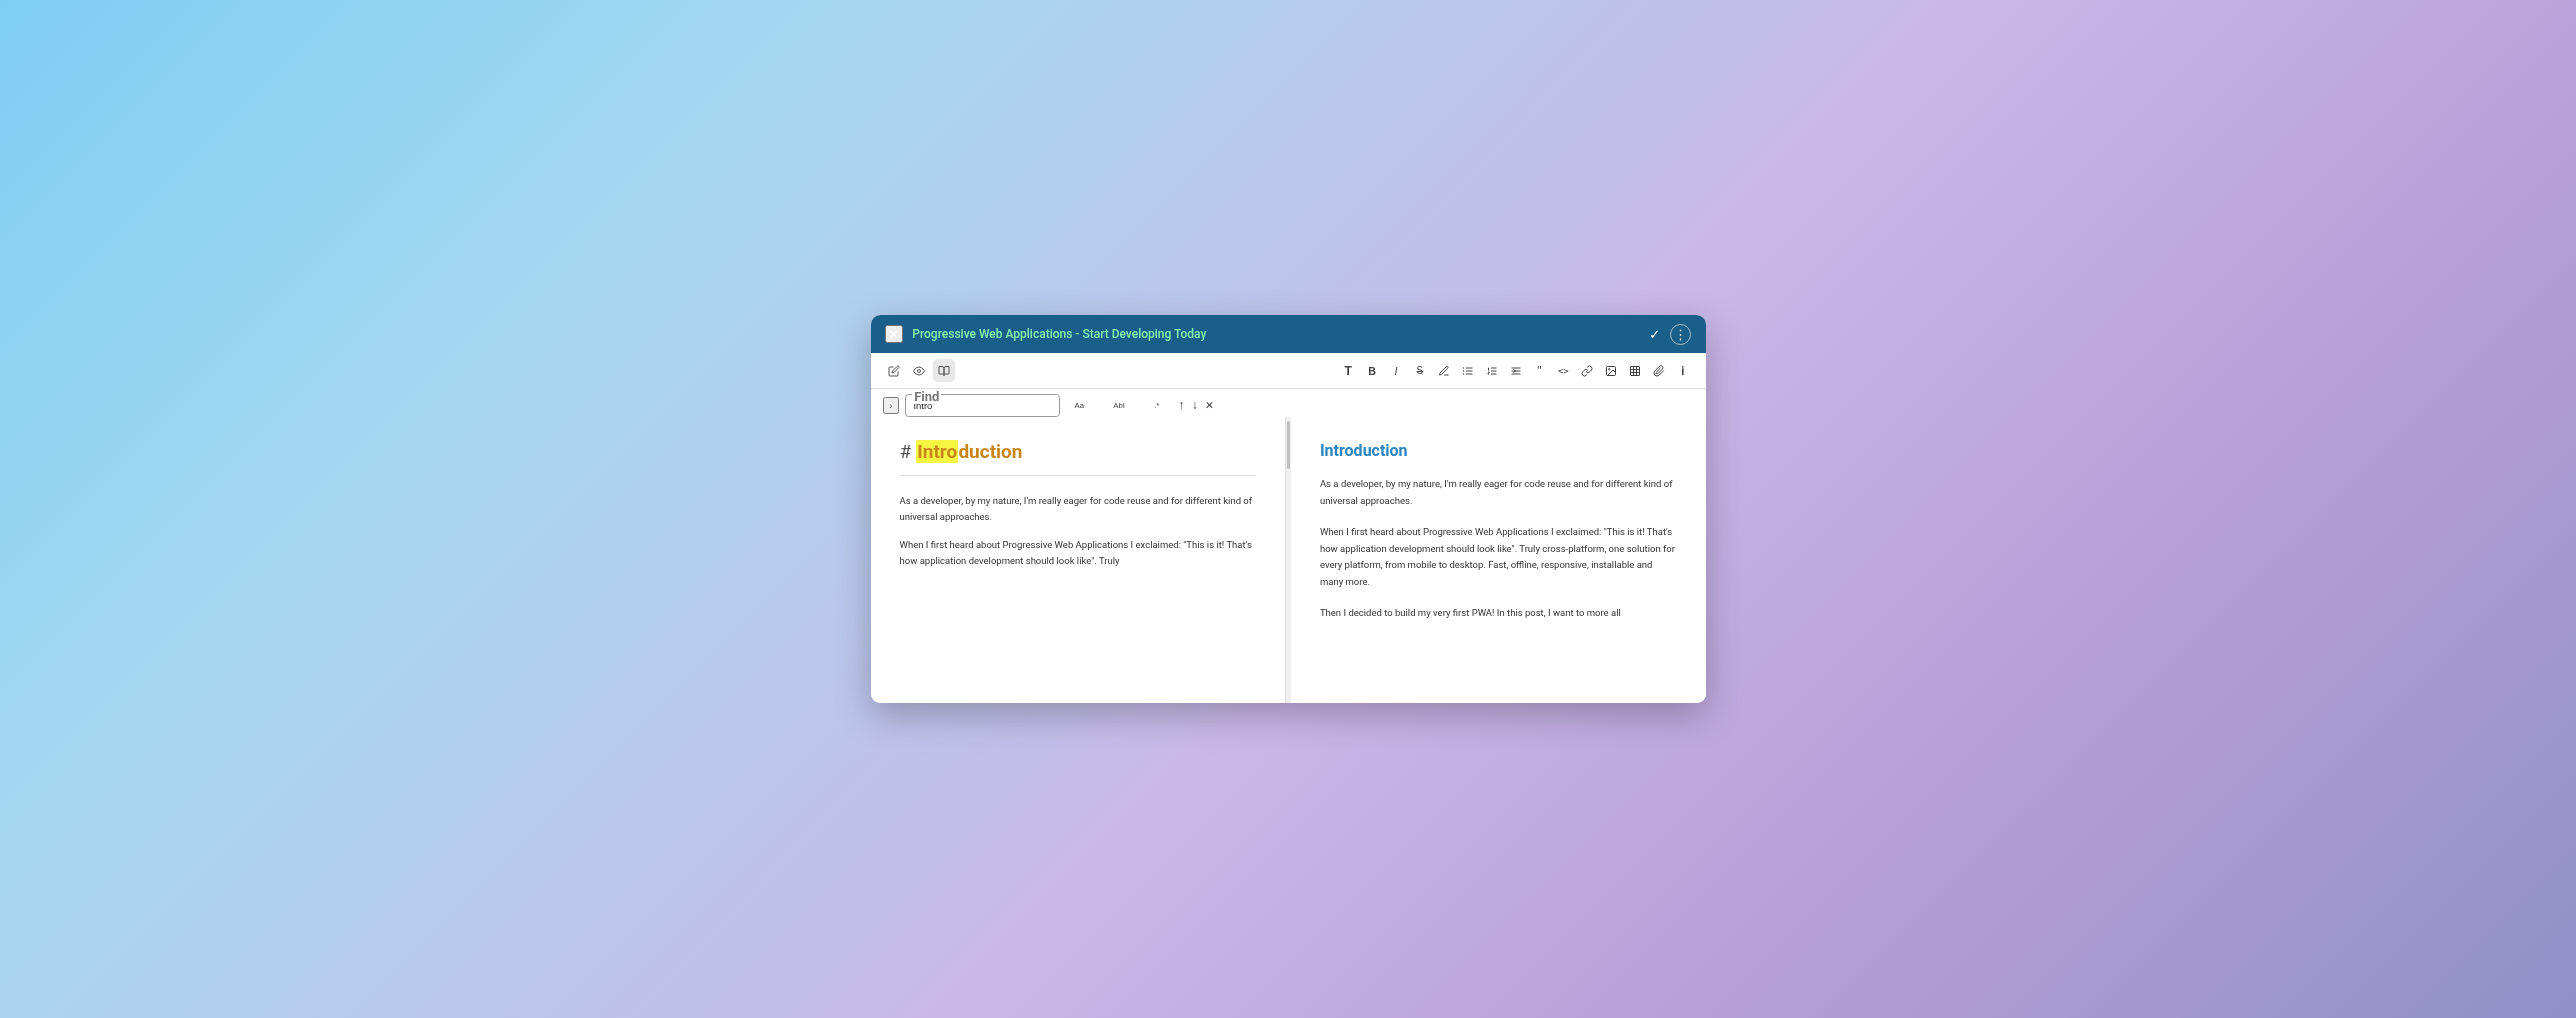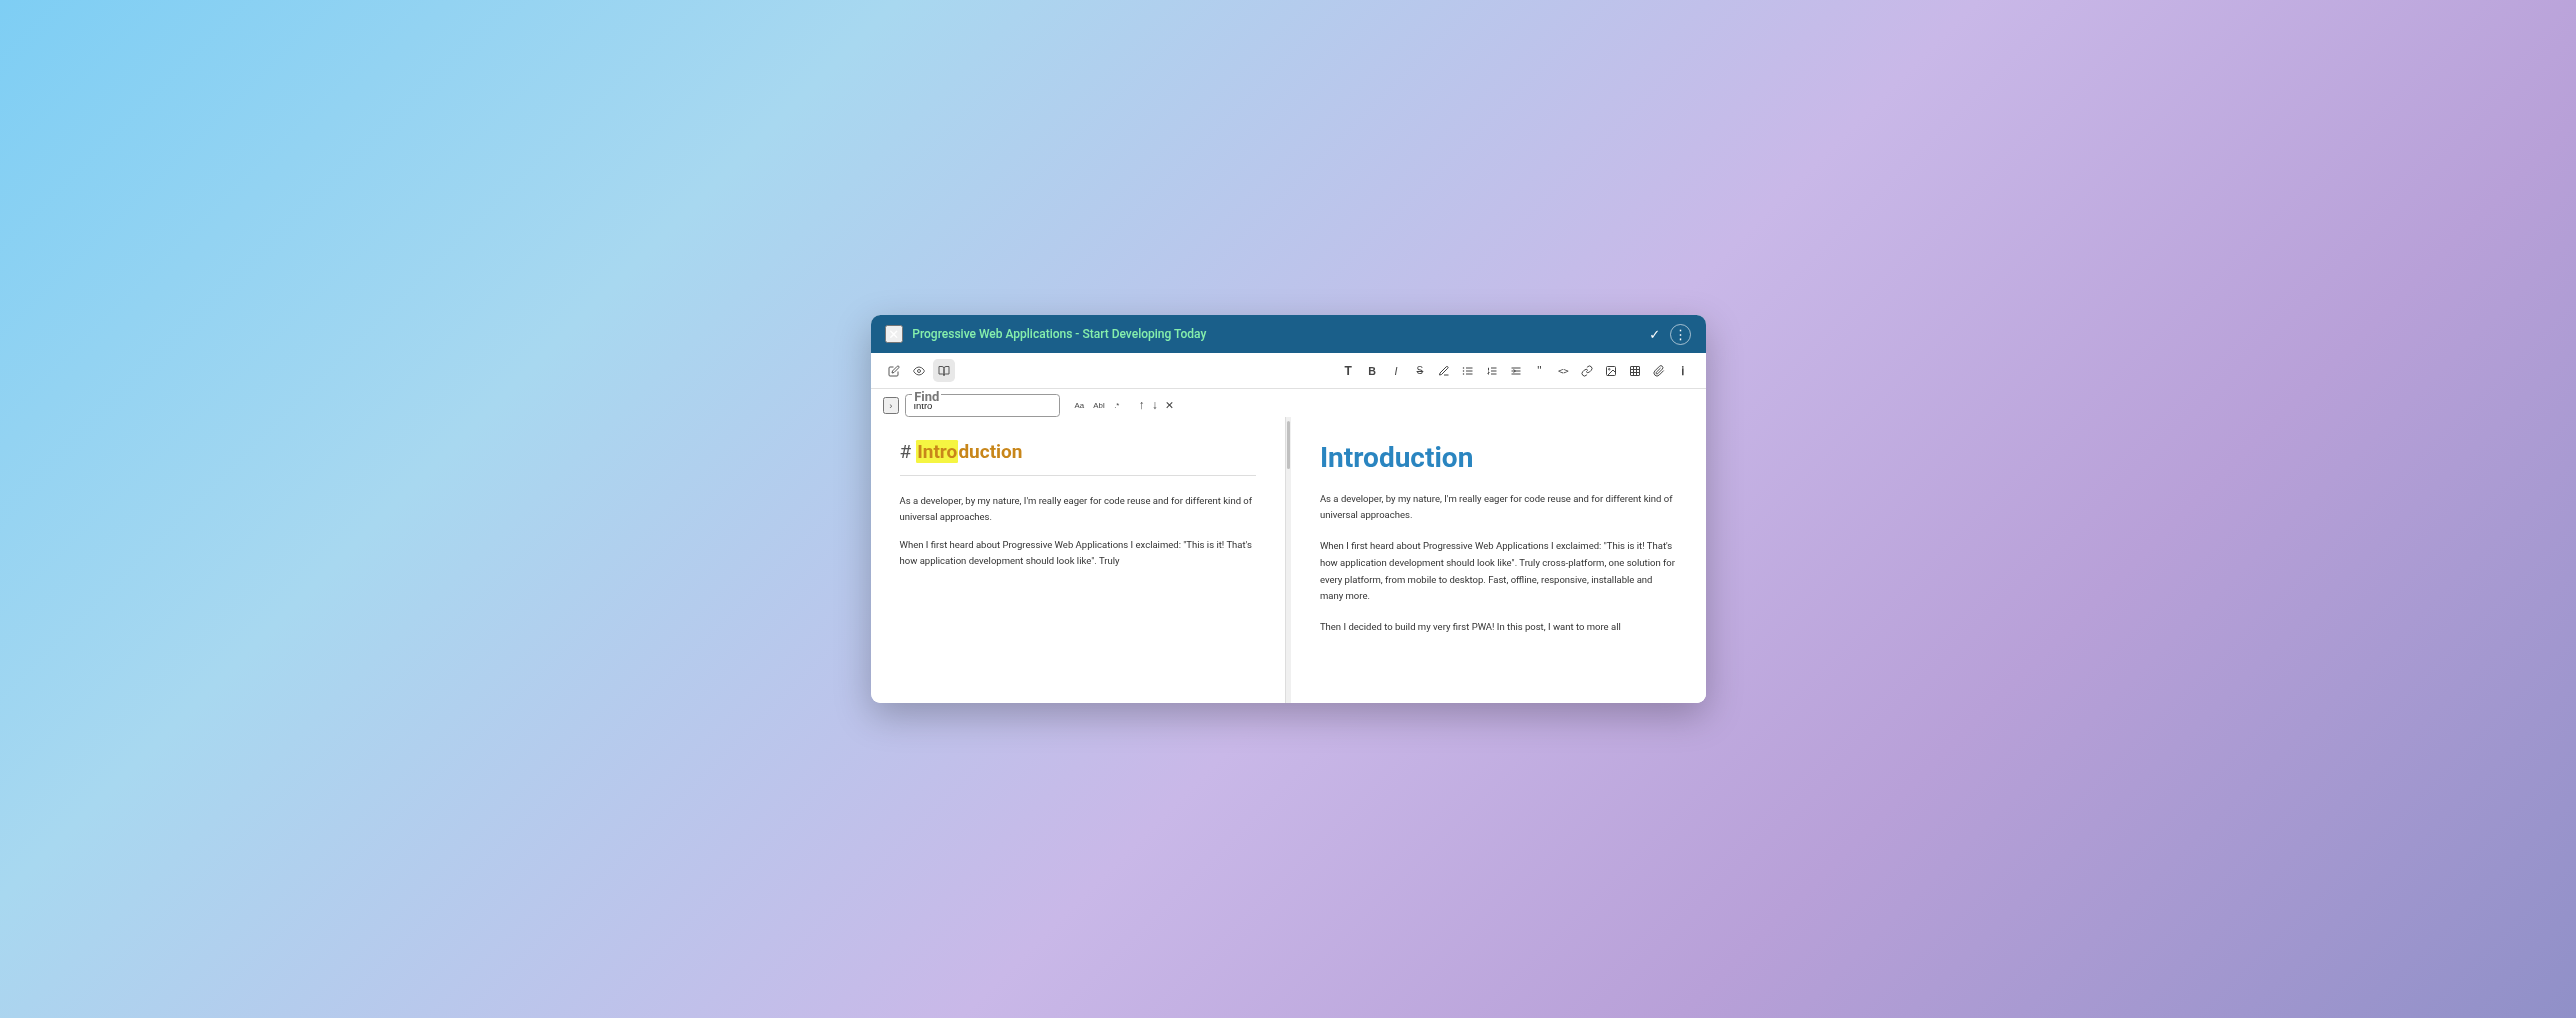--- a/index.html
+++ b/index.html
@@ -177,21 +177,21 @@
       padding: 4.8px 7.2px;
       font-size: 9.5px;
       width: 155px;
       outline: none;
       color: #222;
     }
 
     .find-options {
       display: flex;
       align-items: center;
-      gap: 2px;
+      gap: 22px;
       margin-left: 4.8px;
     }
 
     .find-opt-btn {
       font-size: 7.8px;
       color: #444;
       cursor: pointer;
       padding: 2.4px 3.6px;
       border-radius: 2.4px;
       border: none;
@@ -276,21 +276,21 @@
 
     
     .preview-panel {
       flex: 1;
       padding: 24px 29px;
       overflow-y: auto;
       background: #fff;
     }
 
     .preview-heading {
-      font-size: 28px;
+      font-size: 16px;
       font-weight: 700;
       color: #2a85c0;
       margin-bottom: 16.7px;
       line-height: 1.2;
     }
 
     .preview-para {
       font-size: 9.5px;
       line-height: 1.75;
       color: #333;

